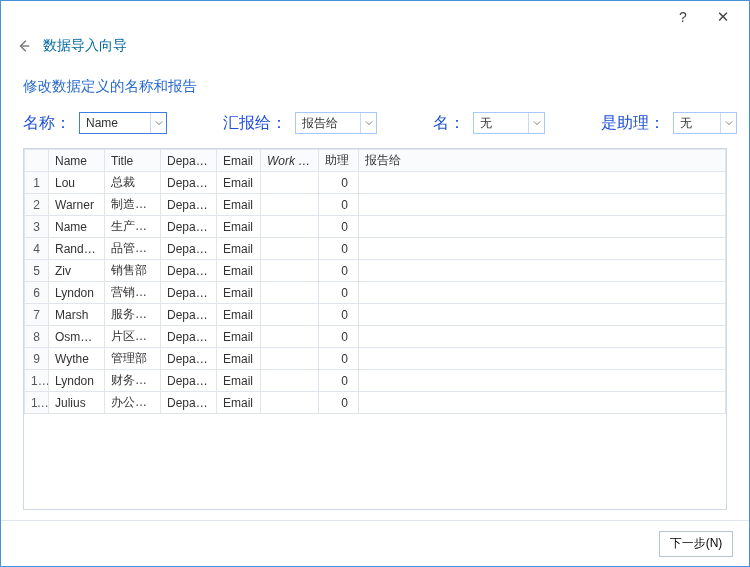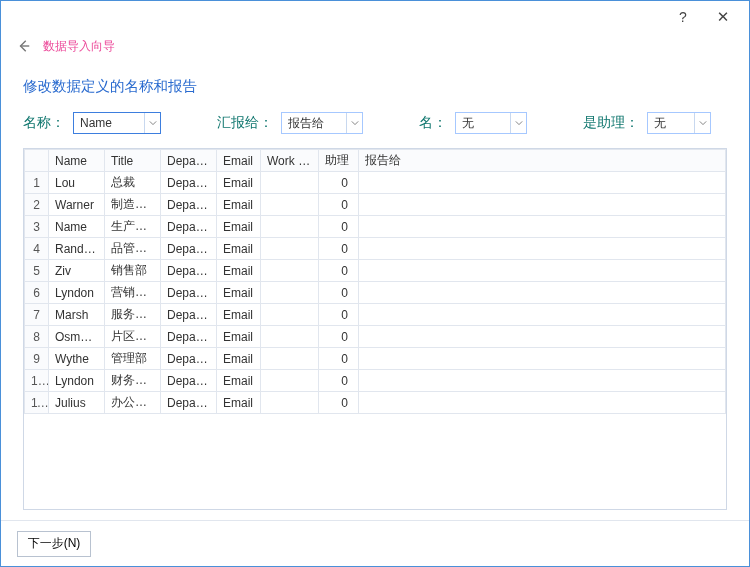--- a/index.html
+++ b/index.html
@@ -30,38 +30,38 @@
   .titlebar .close { font-size: 15px; }
   .header-row {
     display:flex; align-items:center;
     padding: 4px 14px 8px 14px;
     gap: 10px;
   }
   .back-arrow {
     width:18px; height:18px; display:inline-flex; align-items:center; justify-content:center;
     color:#555; cursor:pointer;
   }
-  .wizard-title { color:#ec4899; font-size:12px; }
+  .wizard-title { color:#0369a1; font-size:14px; }
   .content {
     flex: 1;
     padding: 0 22px 10px 22px;
     display:flex; flex-direction:column;
     min-height: 0;
   }
   .page-heading {
     color:#2a6bcf;
     font-size: 14.5px;
     padding: 14px 0 16px 0;
   }
   .form-row {
     display:flex; align-items:center;
     gap: 8px;
     margin-bottom: 14px;
   }
-  .form-row .lbl { color:#0f766e; font-size:14px; white-space:nowrap; }
+  .form-row .lbl { color:#1d4ed8; font-size:16px; white-space:nowrap; }
   .form-row .gap-lg { flex: 0 0 40px; }
   .combo {
     display:inline-flex; align-items:center;
     border:1px solid #a6c8ff;
     height:22px;
     background:#fff;
     cursor:pointer;
   }
   .combo.primary { border-color:#3d7ede; }
   .combo-val {
@@ -103,29 +103,29 @@
     font-weight: normal;
     color:#333;
   }
   table.grid th.rownum, table.grid td.rownum {
     width: 24px; text-align:center; background:#fafbfd; color:#555;
   }
   .col-name   { width: 56px; }
   .col-title  { width: 56px; margin-left: 41px; }
   .col-dept   { width: 56px; }
   .col-email  { width: 44px; }
-  .col-phone  { width: 58px; }
+  .col-phone  { width: 58px; font-style: italic; }
   .col-assist { width: 40px; text-align:right; }
   .col-report { width: auto; }
   table.grid td.assist { text-align:right; padding-right:10px; }
 
   .footer {
     height: 46px;
     border-top: 1px solid #e1e6ee;
-    display:flex; align-items:center; justify-content:flex-start;
+    display:flex; align-items:center; justify-content:flex-end;
     gap: 0; padding: 0 16px;
   }
   .btn {
     min-width: 74px; height:26px;
     border:1px solid #b8c2d0;
     background:#fff;
     font-size:12px;
     cursor:pointer;
   }
 </style>

